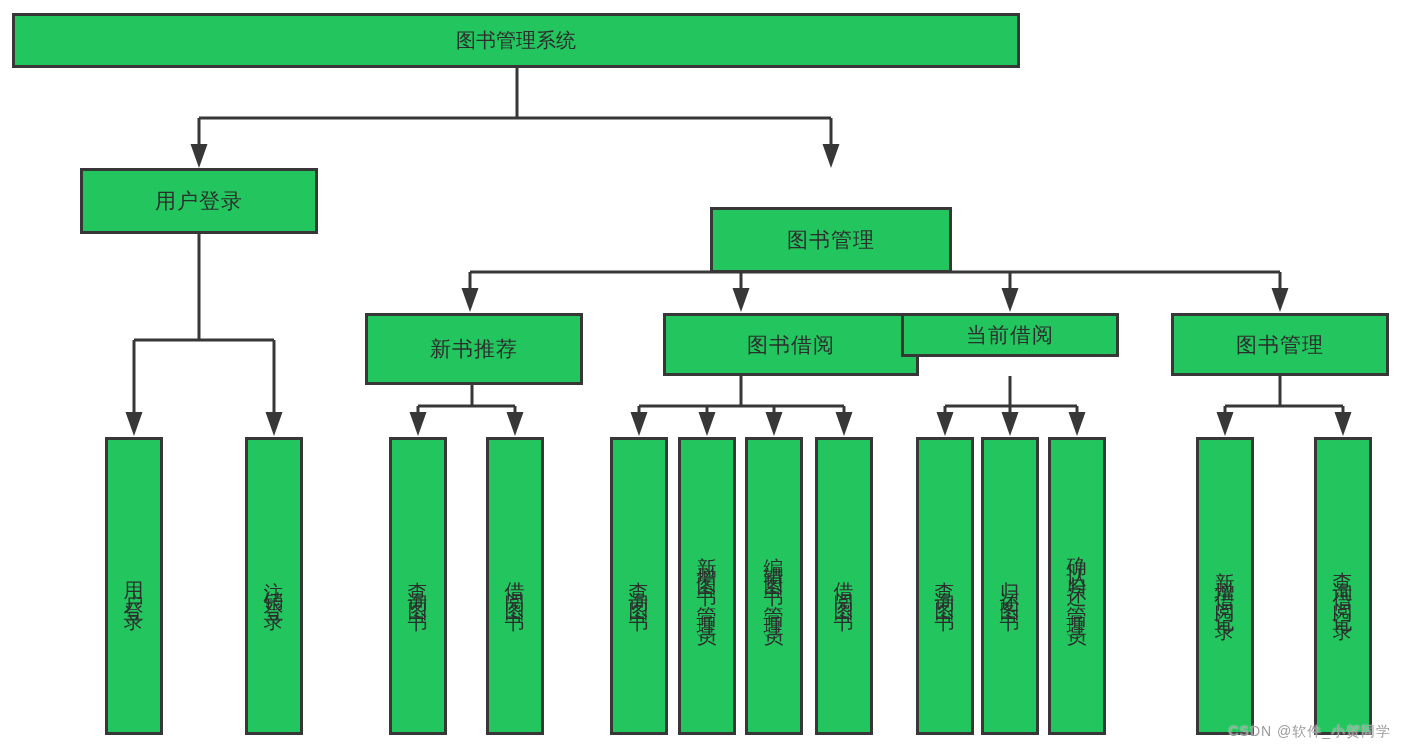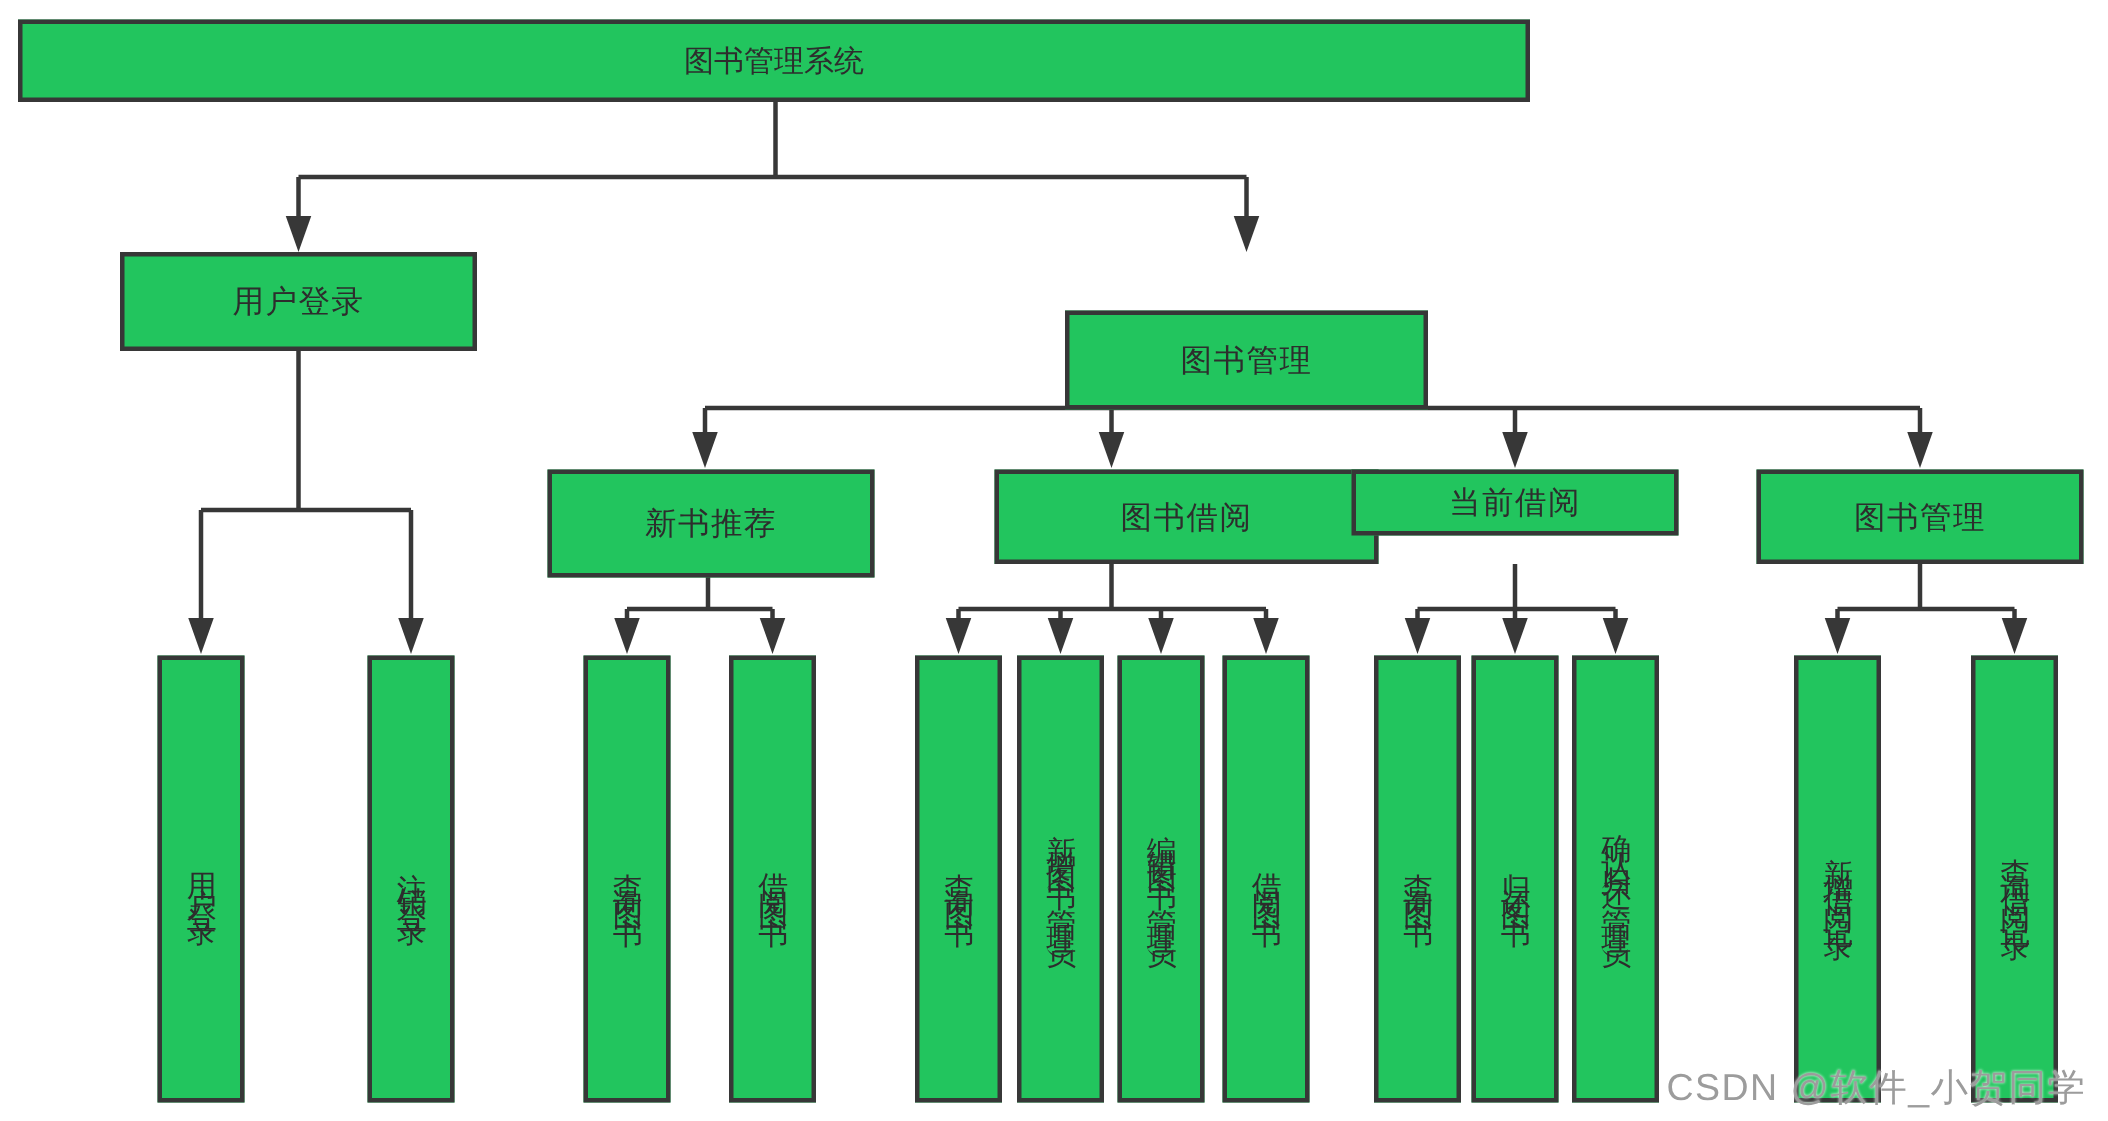--- a/index.html
+++ b/index.html
@@ -25,21 +25,21 @@
     writing-mode:vertical-rl;
     text-orientation:mixed;
     font-size:20px;
     line-height:1.1;
     letter-spacing:10px;
     white-space:nowrap;
   }
   .watermark{
     position:absolute;
     right:14px;bottom:6px;
-    font-size:25px;
+    font-size:14px;
     color:#9c9c9c;
     text-shadow:0 0 2px #ffffff;
     letter-spacing:1px;
     z-index:5;
     white-space:nowrap;
   }
 </style>
 </head>
 <body>
 

